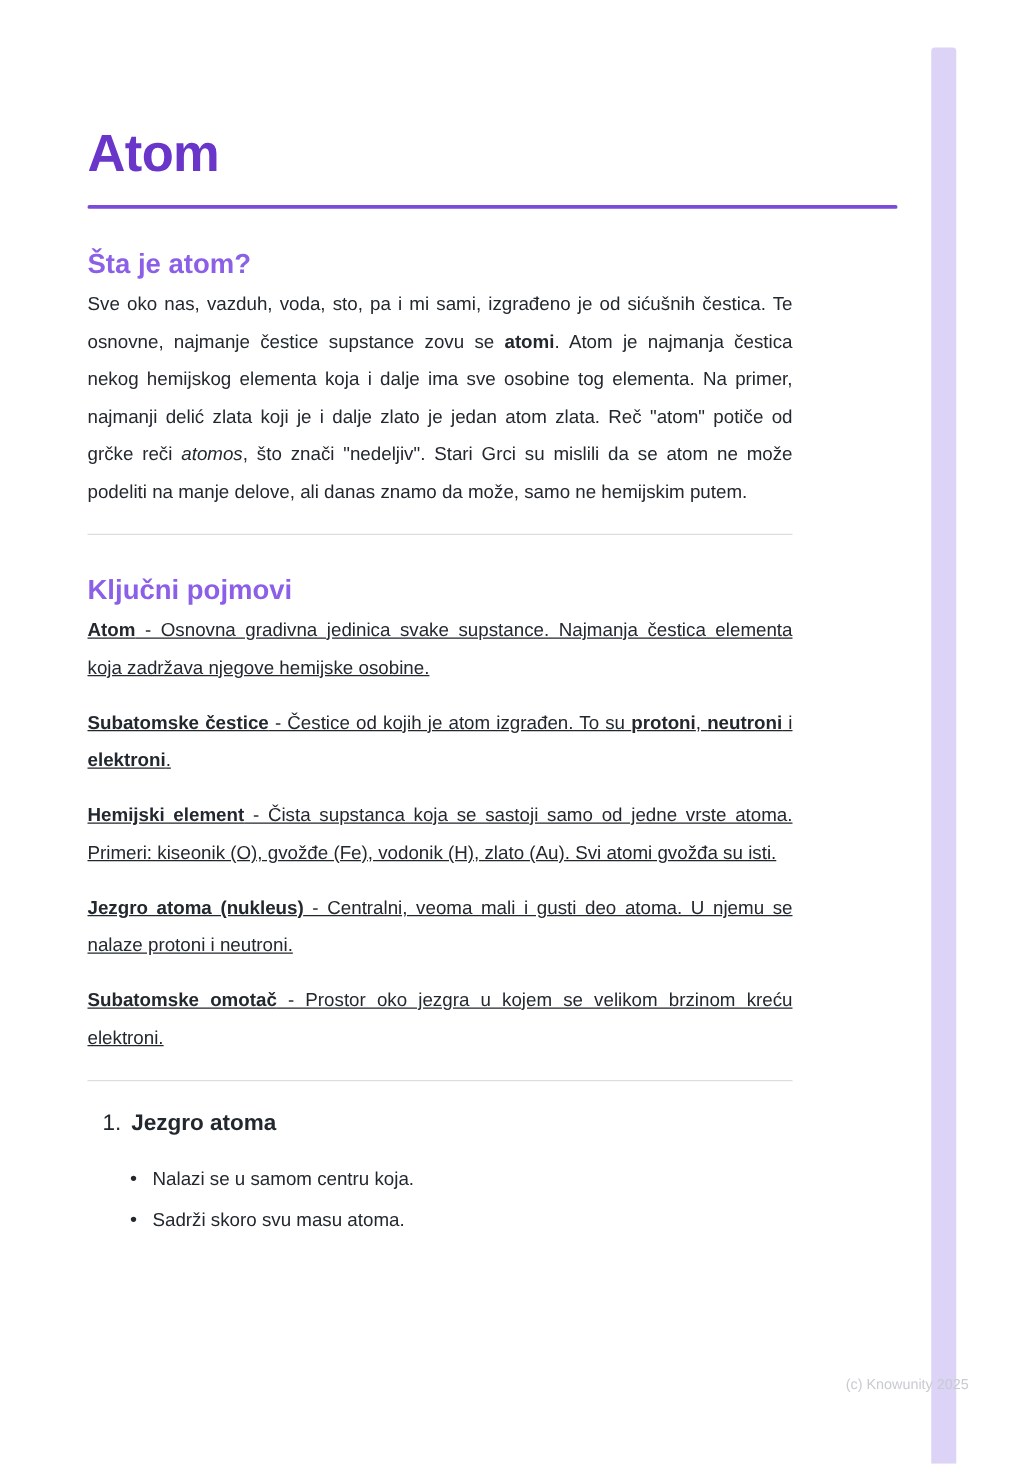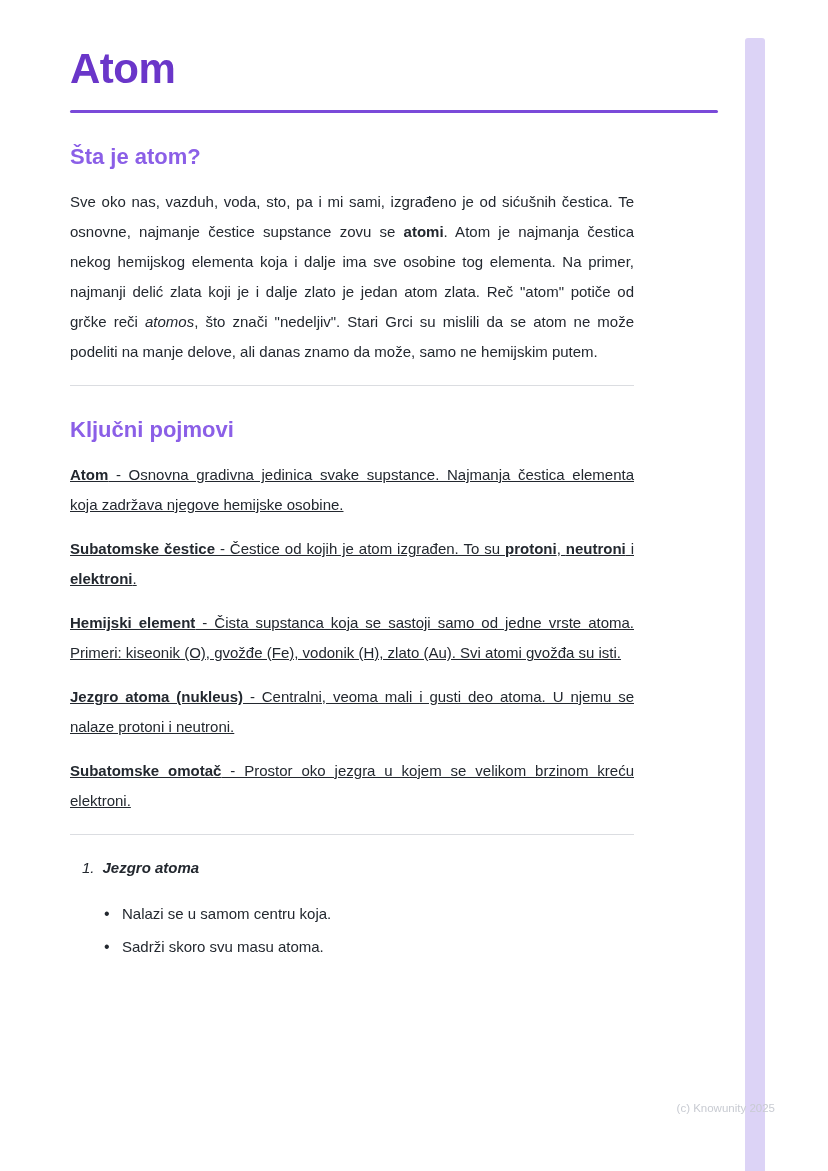--- a/index.html
+++ b/index.html
@@ -21,21 +21,21 @@
     position: absolute;
     left: 745px; top: 38px;
     width: 20px; height: 1133px;
     background: var(--c-strip, #dcd3f6);
     border-radius: 3px 3px 0 0;
     z-index: 1;
   }
   .content {
     position: relative;
     margin-left: 70px;
-    padding-top: 46px;
+    padding-top: 100px;
     width: 648px;
     z-index: 2;
   }
   h1.doc-title {
     margin: 0;
     font-size: 42px;
     line-height: 46px;
     font-weight: 800;
     letter-spacing: -0.5px;
     color: var(--c-title, #6a36c9);
@@ -55,34 +55,33 @@
   }
   p.body {
     width: 564px;
     margin: 16px 0 0;
     font-size: 15px;
     line-height: 30px;
     color: var(--c-text, #23282f);
     text-align: justify;
   }
   p.body.term { margin-top: 14px; text-decoration: underline; }
-  p.body.first-after-heading { margin-top: 16px; }
+  p.body.first-after-heading { margin-top: 4px; }
   p.body strong, .olabel { font-weight: 700; }
   p.body em { font-style: italic; }
   .divider {
     width: 564px; height: 1px;
     background: var(--c-divider, #dbdde1);
     margin-top: 18px;
   }
   .oitem {
     margin: 20px 0 16px 12px;
-    font-size: 15px;
+    font-size: 18px;
     line-height: 26px;
     color: var(--c-text, #23282f);
-    font-style: italic;
   }
   .onum { margin-right: 8px; }
   ul.bullets {
     list-style: none;
     margin: 12px 0 0;
     padding: 0 0 0 52px;
     width: 540px;
   }
   ul.bullets li {
     position: relative;

